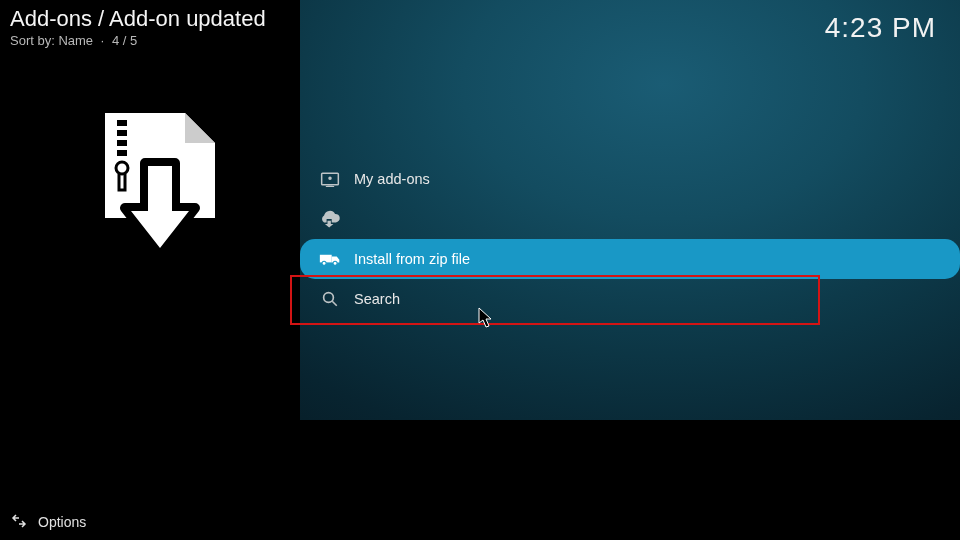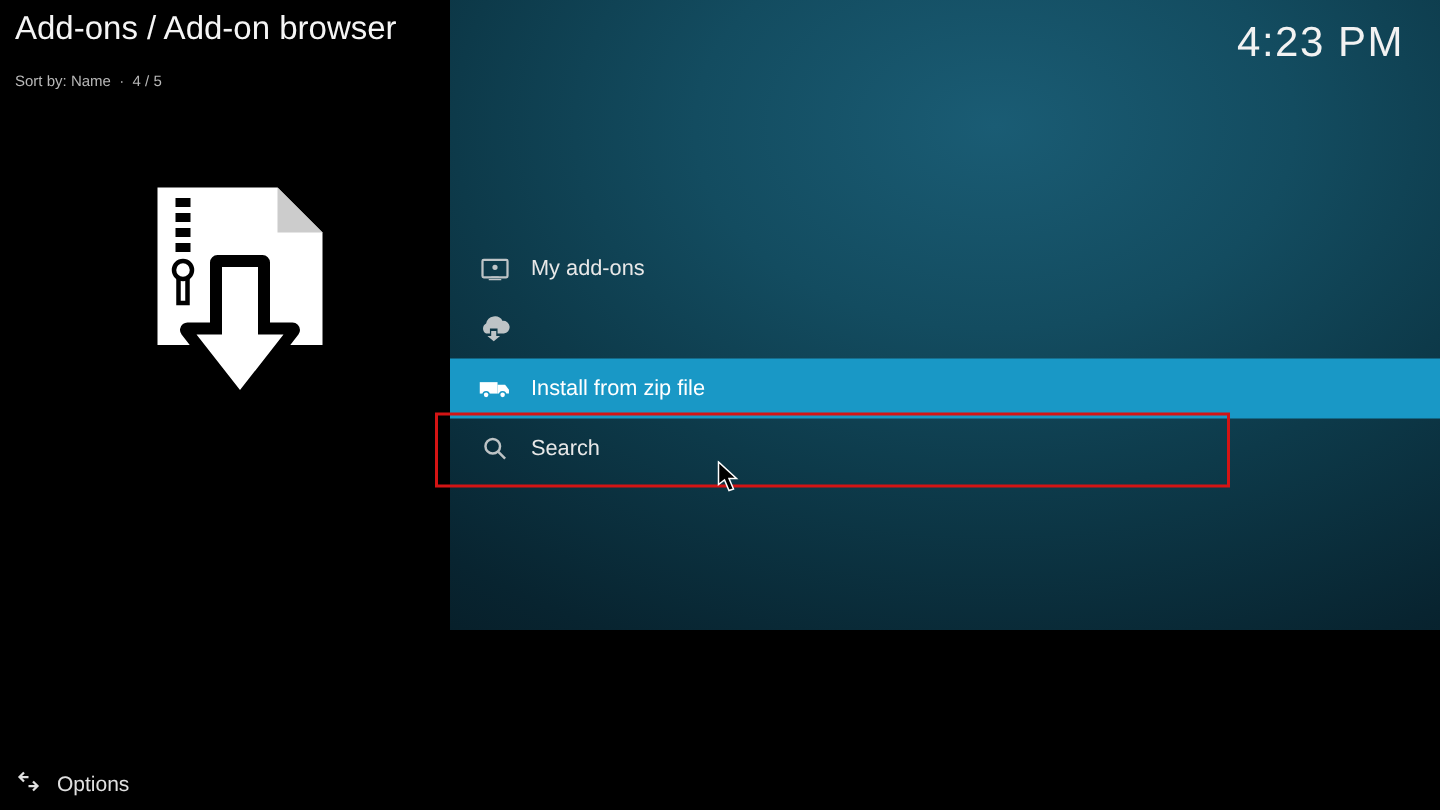--- a/index.html
+++ b/index.html
@@ -11,21 +11,21 @@
   width:300px; height:540px; background:#000;
   display:flex; flex-direction:column; position:relative;
 }
 .header {
   padding:6px 10px 0 10px;
 }
 .title {
   font-size:22px; font-weight:400; color:#f5f5f5;
 }
 .subtitle {
-  font-size:10px; color:#b8b8b8; margin-top:17px;
+  font-size:13px; color:#b8b8b8; margin-top:1px;
 }
 
 
 .big-icon-wrap {
   margin:60px auto 0 auto;
 }
 
 
 .clock {
   position:absolute; top:12px; right:24px;
@@ -45,21 +45,21 @@
 .menu-item {
   display:flex; align-items:center; height:40px;
   padding-left:16px; cursor:pointer; color:#e8e8e8; font-size:14.5px;
   position:relative;
 }
 .menu-item .icon-slot {
   width:28px; display:flex; align-items:center; justify-content:center;
   margin-right:10px; opacity:0.85;
 }
 .menu-item.selected {
-  background:#1998c6; color:#fff;
+  background:#1998c6; color:#fff;border-radius:15px;
 }
 .menu-item.selected .icon-slot { opacity:1; }
 
 
 .highlight-box {
   position:absolute; border:2.5px solid #d41414; pointer-events:none;
   left:-10px; width:530px; height:50px; top:116px;
 }
 
 
@@ -75,21 +75,21 @@
 }
 
 svg { display:block; }
 </style>
 </head>
 <body>
 
 <div class="left">
   <div class="header">
     <div class="title">
-      <span>Add-ons</span><span> / </span><span>Add-on browser</span>
+      <span>Add-ons</span><span> / </span><span>Add-on updated</span>
     </div>
     <div class="subtitle">
       <span>Sort by:</span>
       <span>Name</span>
       &nbsp;·&nbsp;
       <span>4 / 5</span>
     </div>
   </div>
 
   <div class="big-icon-wrap">

